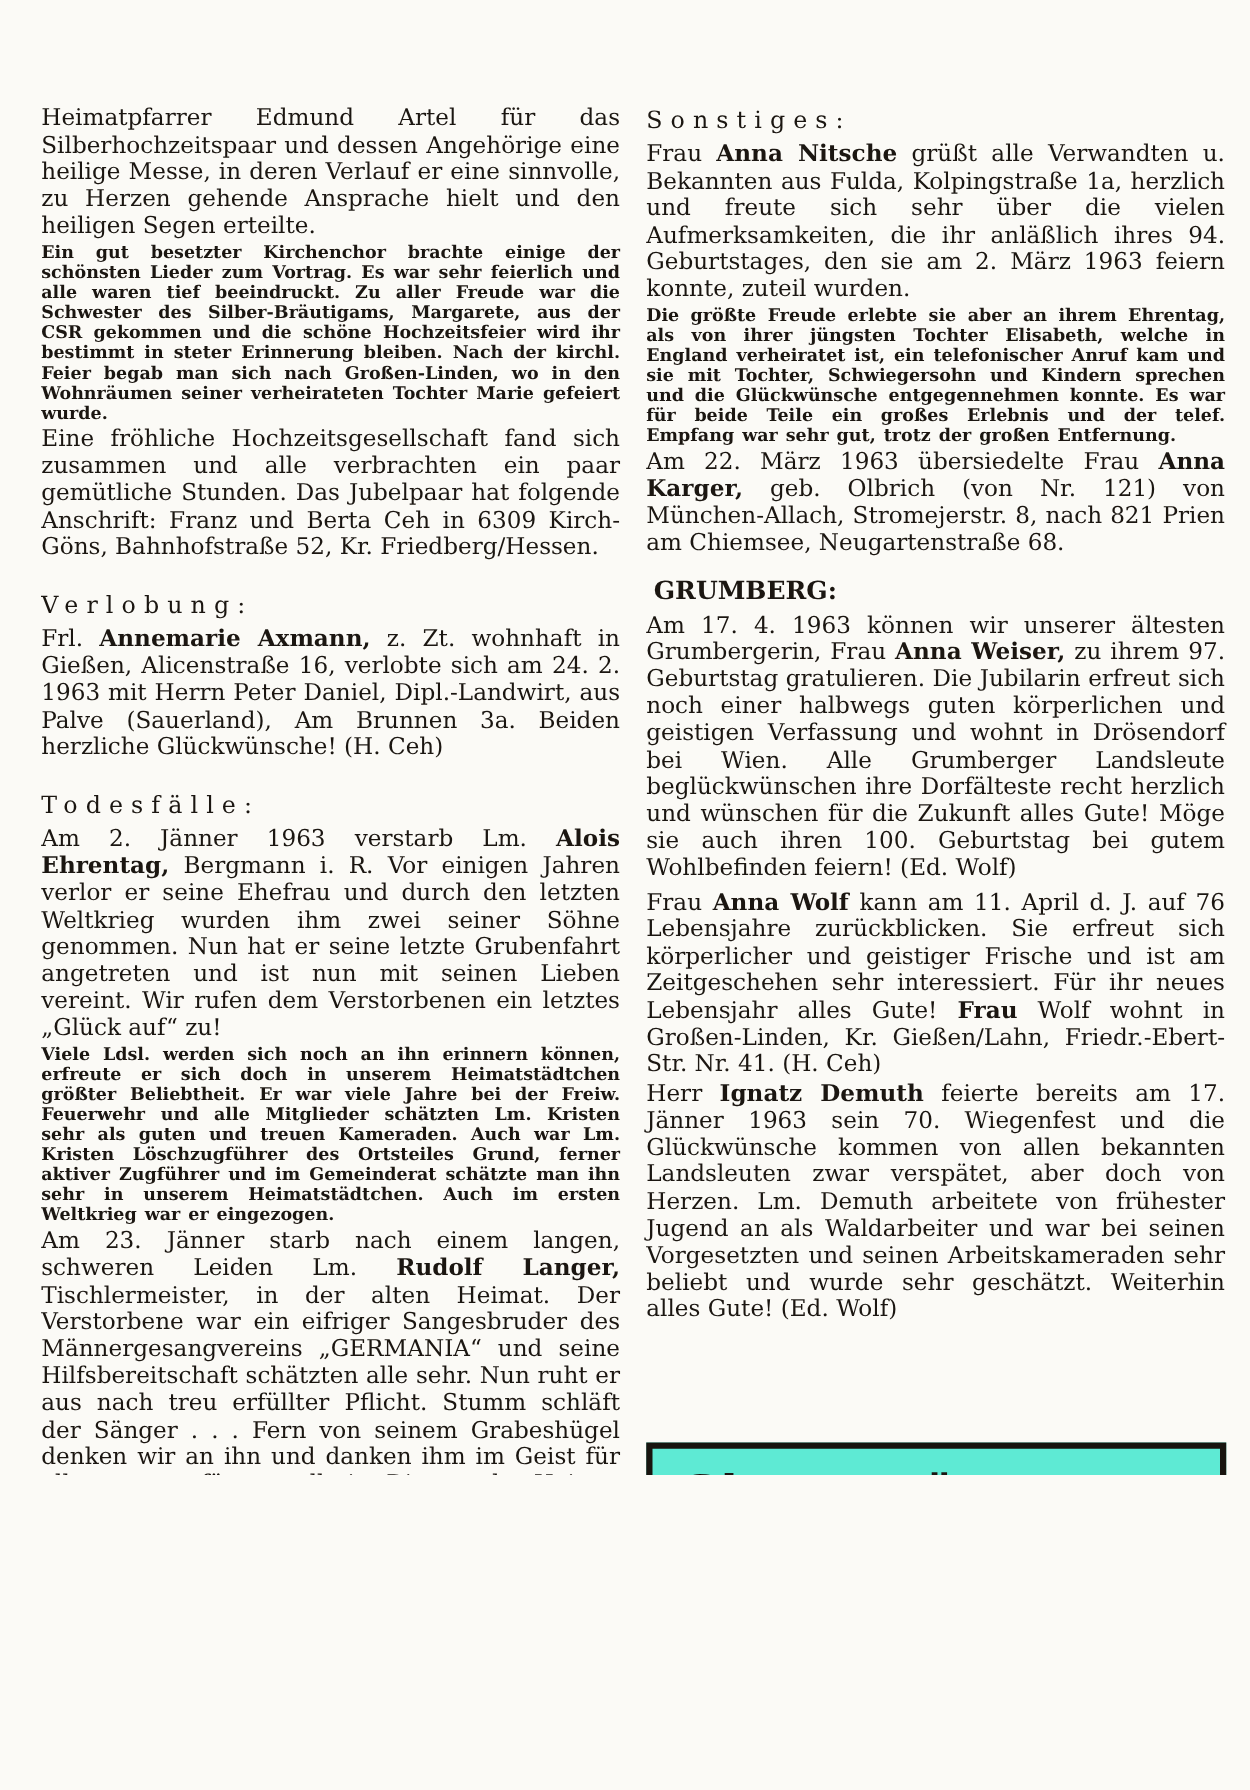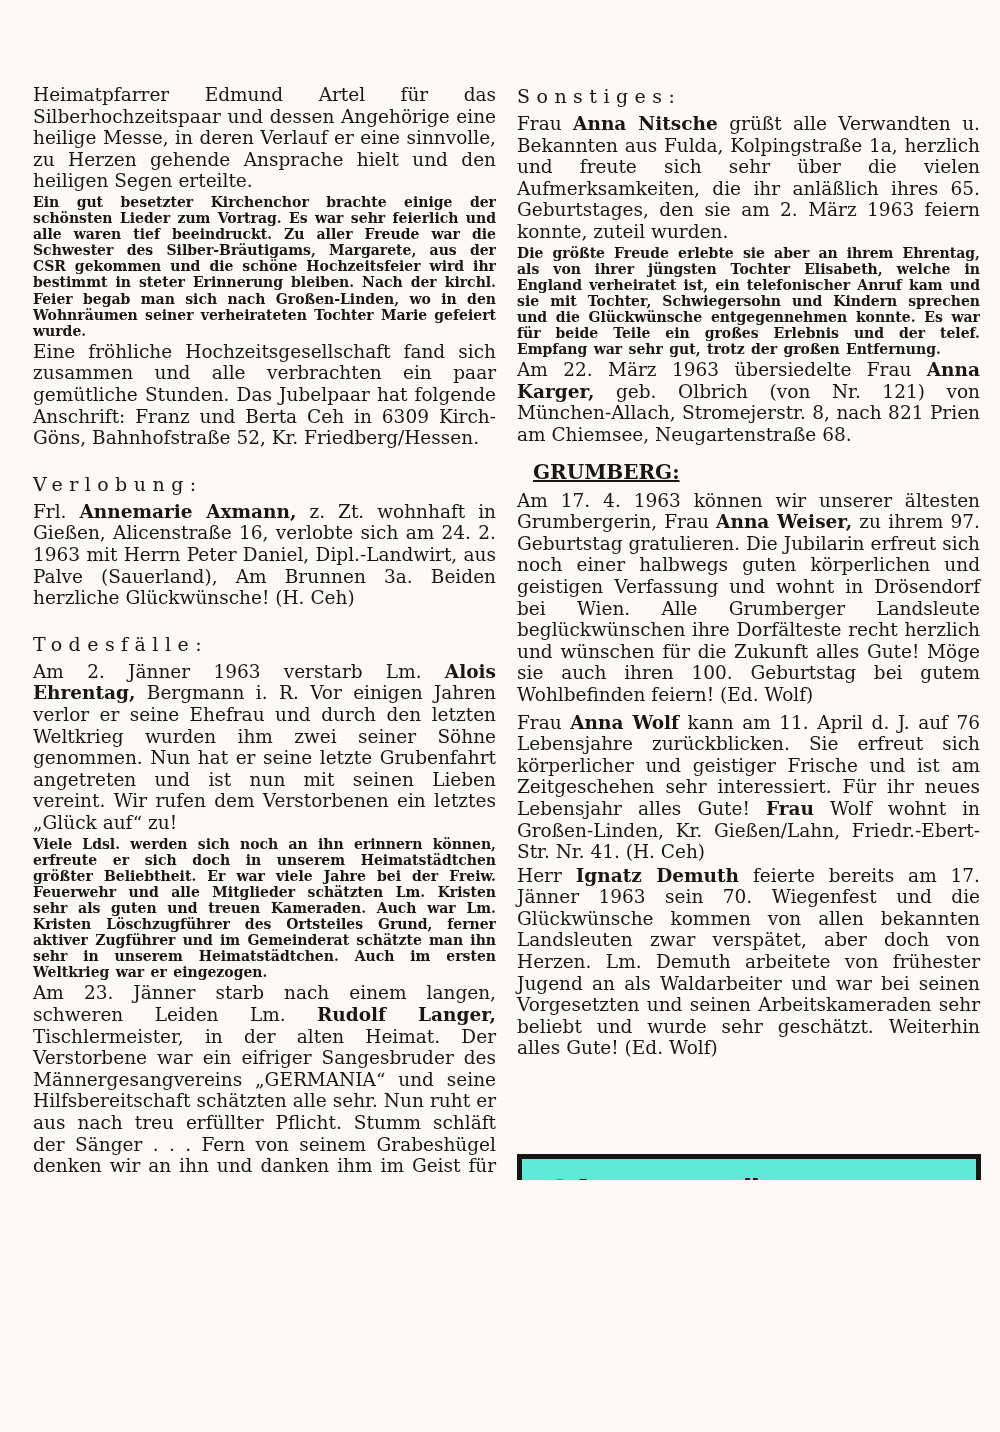--- a/index.html
+++ b/index.html
@@ -37,22 +37,21 @@
     font-size: 19px;
     line-height: 24px;
     font-weight: 400;
     letter-spacing: 0.34em;
     margin: 23px 0 5px 0;
   }
   h2.caps {
     font-size: 20px;
     line-height: 24px;
     font-weight: 700;
-    margin: 14px 0 6px 16px;
-    text-decoration: underline;
+    margin: 14px 0 6px 6px;
   }
   .b  { font-weight: 700; }
   .bs { font-weight: 700; font-family: "DejaVu Sans", sans-serif; font-size: 0.92em; margin-top: 12px; }
 
   .notice {
     position: absolute;
     left: 517px;
     top: 1154px;
     width: 464px;
     height: 166px;
@@ -103,21 +102,21 @@
     <h2 class="spaced">Verlobung:</h2>
     <p class="lg"><span>Frl. </span><span class="b">Annemarie Axmann,</span><span> z. Zt. wohnhaft in Gießen, Alicenstraße 16, verlobte sich am 24. 2. 1963 mit Herrn Peter Daniel, Dipl.-Landwirt, aus Palve (Sauerland), Am Brunnen 3a. Beiden herzliche Glückwünsche! (H. Ceh)</span></p>
     <h2 class="spaced">Todesfälle:</h2>
     <p class="lg"><span>Am 2. Jänner 1963 verstarb Lm. </span><span class="b">Alois Ehrentag,</span><span> Bergmann i. R. Vor einigen Jahren verlor er seine Ehefrau und durch den letzten Weltkrieg wurden ihm zwei seiner Söhne genommen. Nun hat er seine letzte Grubenfahrt angetreten und ist nun mit seinen Lieben vereint. Wir rufen dem Verstorbenen ein letztes „Glück auf“ zu!</span></p>
     <p class="sm"><span>Viele Ldsl. werden sich noch an ihn erinnern können, erfreute er sich doch in unserem Heimatstädtchen größter Beliebtheit. Er war viele Jahre bei der Freiw. Feuerwehr und alle Mitglieder schätzten Lm. Kristen sehr als guten und treuen Kameraden. Auch war Lm. Kristen Löschzugführer des Ortsteiles Grund, ferner aktiver Zugführer und im Gemeinderat schätzte man ihn sehr in unserem Heimatstädtchen. Auch im ersten Weltkrieg war er eingezogen.</span></p>
     <p class="lg"><span>Am 23. Jänner starb nach einem langen, schweren Leiden Lm. </span><span class="b">Rudolf Langer,</span><span> Tischlermeister, in der alten Heimat. Der Verstorbene war ein eifriger Sangesbruder des Männergesangvereins „GERMANIA“ und seine Hilfsbereitschaft schätzten alle sehr. Nun ruht er aus nach treu erfüllter Pflicht. Stumm schläft der Sänger . . . Fern von seinem Grabeshügel denken wir an ihn und danken ihm im Geist für alles, was er für uns alle im Dienste der Heimat getan hat mit dem Lied „Ich hatt’ einen Kameraden“. (Ber. v. A.N.F.)</span></p>
   </section>
 
   <section class="col col-right">
     <h2 class="spaced" style="margin-top:0">Sonstiges:</h2>
-    <p class="lg"><span>Frau </span><span class="b">Anna Nitsche</span><span> grüßt alle Verwandten u. Bekannten aus Fulda, Kolpingstraße 1a, herzlich und freute sich sehr über die vielen Aufmerksamkeiten, die ihr anläßlich ihres 65. Geburtstages, den sie am 2. März 1963 feiern konnte, zuteil wurden.</span></p>
+    <p class="lg"><span>Frau </span><span class="b">Anna Nitsche</span><span> grüßt alle Verwandten u. Bekannten aus Fulda, Kolpingstraße 1a, herzlich und freute sich sehr über die vielen Aufmerksamkeiten, die ihr anläßlich ihres 94. Geburtstages, den sie am 2. März 1963 feiern konnte, zuteil wurden.</span></p>
     <p class="sm"><span>Die größte Freude erlebte sie aber an ihrem Ehrentag, als von ihrer jüngsten Tochter Elisabeth, welche in England verheiratet ist, ein telefonischer Anruf kam und sie mit Tochter, Schwiegersohn und Kindern sprechen und die Glückwünsche entgegennehmen konnte. Es war für beide Teile ein großes Erlebnis und der telef. Empfang war sehr gut, trotz der großen Entfernung.</span></p>
     <p class="lg"><span>Am 22. März 1963 übersiedelte Frau </span><span class="b">Anna Karger,</span><span> geb. Olbrich (von Nr. 121) von München-Allach, Stromejerstr. 8, nach 821 Prien am Chiemsee, Neugartenstraße 68.</span></p>
     <h2 class="caps">GRUMBERG:</h2>
     <p class="lg"><span>Am 17. 4. 1963 können wir unserer ältesten Grumbergerin, Frau </span><span class="b">Anna Weiser,</span><span> zu ihrem 97. Geburtstag gratulieren. Die Jubilarin erfreut sich noch einer halbwegs guten körperlichen und geistigen Verfassung und wohnt in Drösendorf bei Wien. Alle Grumberger Landsleute beglückwünschen ihre Dorfälteste recht herzlich und wünschen für die Zukunft alles Gute! Möge sie auch ihren 100. Geburtstag bei gutem Wohlbefinden feiern! (Ed. Wolf)</span></p>
     <p class="lg gap-sm"><span>Frau </span><span class="b">Anna Wolf</span><span> kann am 11. April d. J. auf 76 Lebensjahre zurückblicken. Sie erfreut sich körperlicher und geistiger Frische und ist am Zeitgeschehen sehr interessiert. Für ihr neues Lebensjahr alles Gute! </span><span class="b">Frau</span><span> Wolf wohnt in Großen-Linden, Kr. Gießen/Lahn, Friedr.-Ebert-Str. Nr. 41. (H. Ceh)</span></p>
     <p class="lg"><span>Herr </span><span class="b">Ignatz Demuth</span><span> feierte bereits am 17. Jänner 1963 sein 70. Wiegenfest und die Glückwünsche kommen von allen bekannten Landsleuten zwar verspätet, aber doch von Herzen. Lm. Demuth arbeitete von frühester Jugend an als Waldarbeiter und war bei seinen Vorgesetzten und seinen Arbeitskameraden sehr beliebt und wurde sehr geschätzt. Weiterhin alles Gute! (Ed. Wolf)</span></p>
   </section>
 
   <aside class="notice">
     <div class="notice-title">Sie verzögern</div>

